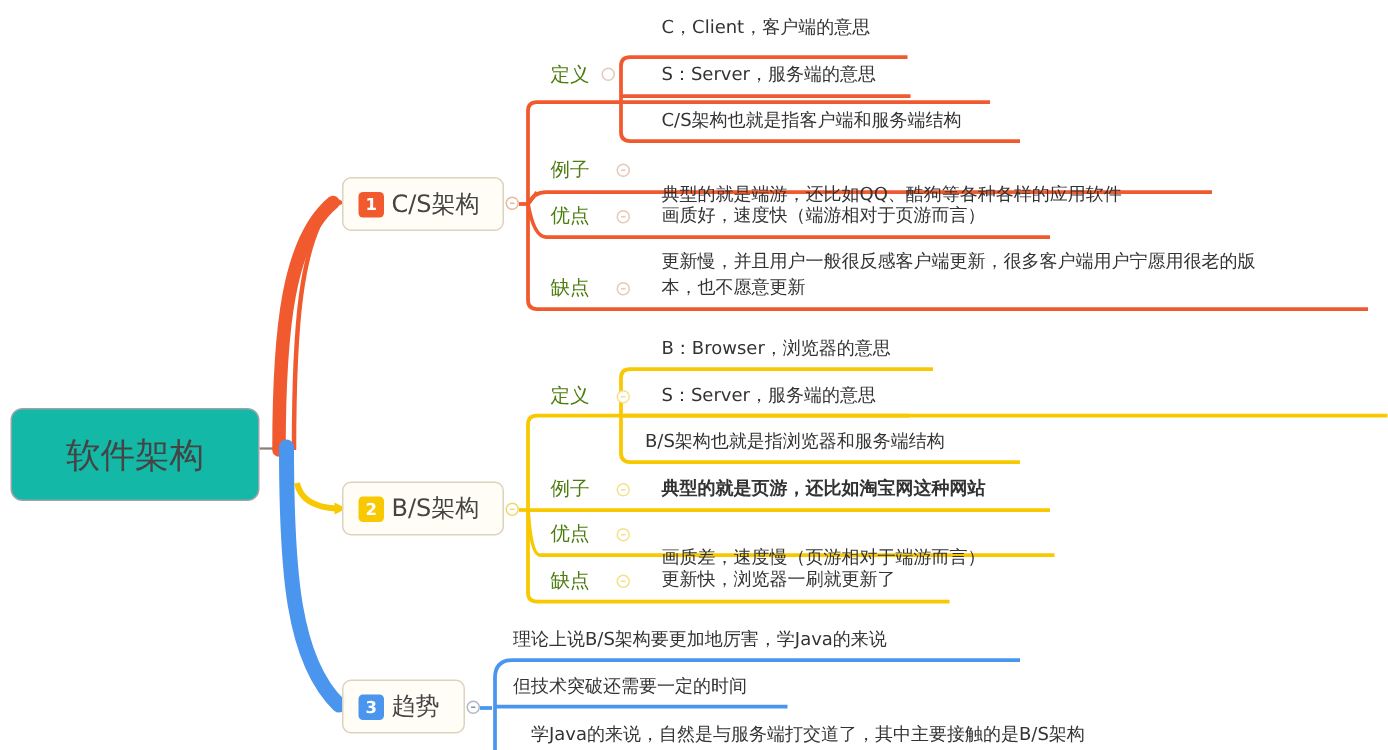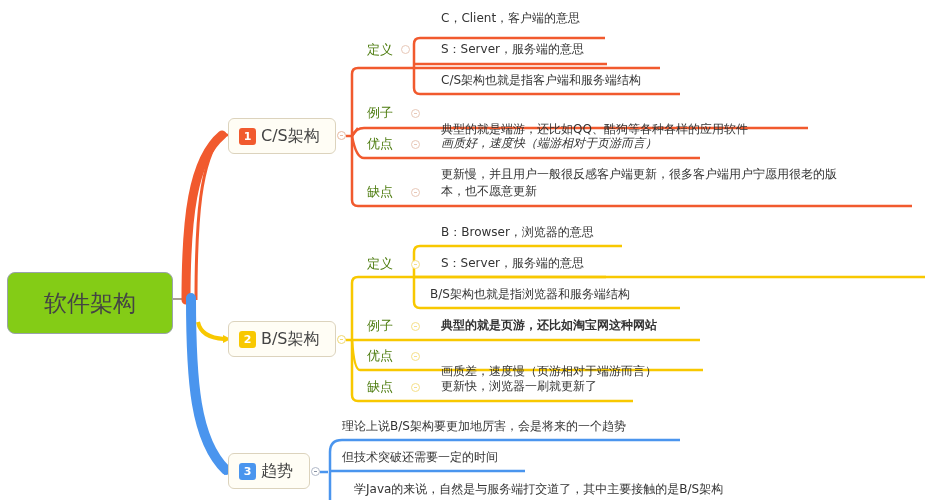--- a/index.html
+++ b/index.html
@@ -1,21 +1,21 @@
 <!DOCTYPE html>
 <html><head>
 <meta charset="utf-8">
 <style>
   html, body { margin:0; padding:0; background:#ffffff; }
   body { width:925px; height:500px; position:relative; overflow:hidden;
          font-family: "DejaVu Sans", "Liberation Sans", sans-serif; color:#333333; }
   svg.lines { position:absolute; left:0; top:0; width:925px; height:500px; }
   .root {
     position:absolute; left:7px; top:272px; width:166px; height:62px;
-    background:#84cc16; border:1px solid #9aa3ac; border-radius:8px;
+    background:#14b8a6; border:1px solid #9aa3ac; border-radius:8px;
     display:flex; align-items:center; justify-content:center;
     font-size:23px; color:#444444; box-sizing:border-box;
   }
   .branch {
     position:absolute; height:36px; box-sizing:border-box;
     background:#fffdf5; border:1px solid #dcd3bd; border-radius:6px;
     display:flex; align-items:center; padding-left:10px;
     font-size:16px; color:#444444;
   }
   .badge {
@@ -116,35 +116,35 @@
 <div class="collapse" style="left:411px; top:109px; border:1px solid #e8c8b8; color:#e8c8b8;"></div>
 <div class="label" style="left:367px; top:135px;">优点</div>
 <div class="collapse" style="left:411px; top:140px; border:1px solid #e8c8b8; color:#e8c8b8;"></div>
 <div class="label" style="left:367px; top:183px;">缺点</div>
 <div class="collapse" style="left:411px; top:188px; border:1px solid #e8c8b8; color:#e8c8b8;"></div>
 
 <div class="leaf" style="left:441px; top:10px;">C，Client，客户端的意思</div>
 <div class="leaf" style="left:441px; top:41px;">S：Server，服务端的意思</div>
 <div class="leaf" style="left:441px; top:72px;">C/S架构也就是指客户端和服务端结构</div>
 <div class="leaf" style="left:441px; top:104px;margin-top:17px;">典型的就是端游，还比如QQ、酷狗等各种各样的应用软件</div>
-<div class="leaf" style="left:441px; top:135px;font-style:italic;">画质好，速度快（端游相对于页游而言）</div>
+<div class="leaf" style="left:441px; top:135px;">画质好，速度快（端游相对于页游而言）</div>
 <div class="leaf" style="left:441px; top:166px;">更新慢，并且用户一般很反感客户端更新，很多客户端用户宁愿用很老的版</div>
 <div class="leaf" style="left:441px; top:183px;">本，也不愿意更新</div>
 
 <div class="label" style="left:367px; top:255px;">定义</div>
 <div class="collapse" style="left:411px; top:260px; border:1px solid #f5e08a; color:#f5e08a;"></div>
 <div class="label" style="left:367px; top:317px;">例子</div>
 <div class="collapse" style="left:411px; top:322px; border:1px solid #f5e08a; color:#f5e08a;"></div>
 <div class="label" style="left:367px; top:347px;">优点</div>
 <div class="collapse" style="left:411px; top:352px; border:1px solid #f5e08a; color:#f5e08a;"></div>
 <div class="label" style="left:367px; top:378px;">缺点</div>
 <div class="collapse" style="left:411px; top:383px; border:1px solid #f5e08a; color:#f5e08a;"></div>
 
 <div class="leaf" style="left:441px; top:224px;">B：Browser，浏览器的意思</div>
 <div class="leaf" style="left:441px; top:255px;">S：Server，服务端的意思</div>
 <div class="leaf" style="left:430px; top:286px;">B/S架构也就是指浏览器和服务端结构</div>
 <div class="leaf" style="left:441px; top:317px;font-weight:bold;">典型的就是页游，还比如淘宝网这种网站</div>
 <div class="leaf" style="left:441px; top:347px;margin-top:16px;">画质差，速度慢（页游相对于端游而言）</div>
 <div class="leaf" style="left:441px; top:378px;">更新快，浏览器一刷就更新了</div>
 
-<div class="leaf" style="left:342px; top:418px;">理论上说B/S架构要更加地厉害，会是将来的一个趋势</div>
+<div class="leaf" style="left:342px; top:418px;">理论上说B/S架构要更加地厉害，学Java的来说</div>
 <div class="leaf" style="left:342px; top:449px;">但技术突破还需要一定的时间</div>
 <div class="leaf" style="left:354px; top:481px;">学Java的来说，自然是与服务端打交道了，其中主要接触的是B/S架构</div>
 
 </body></html>

